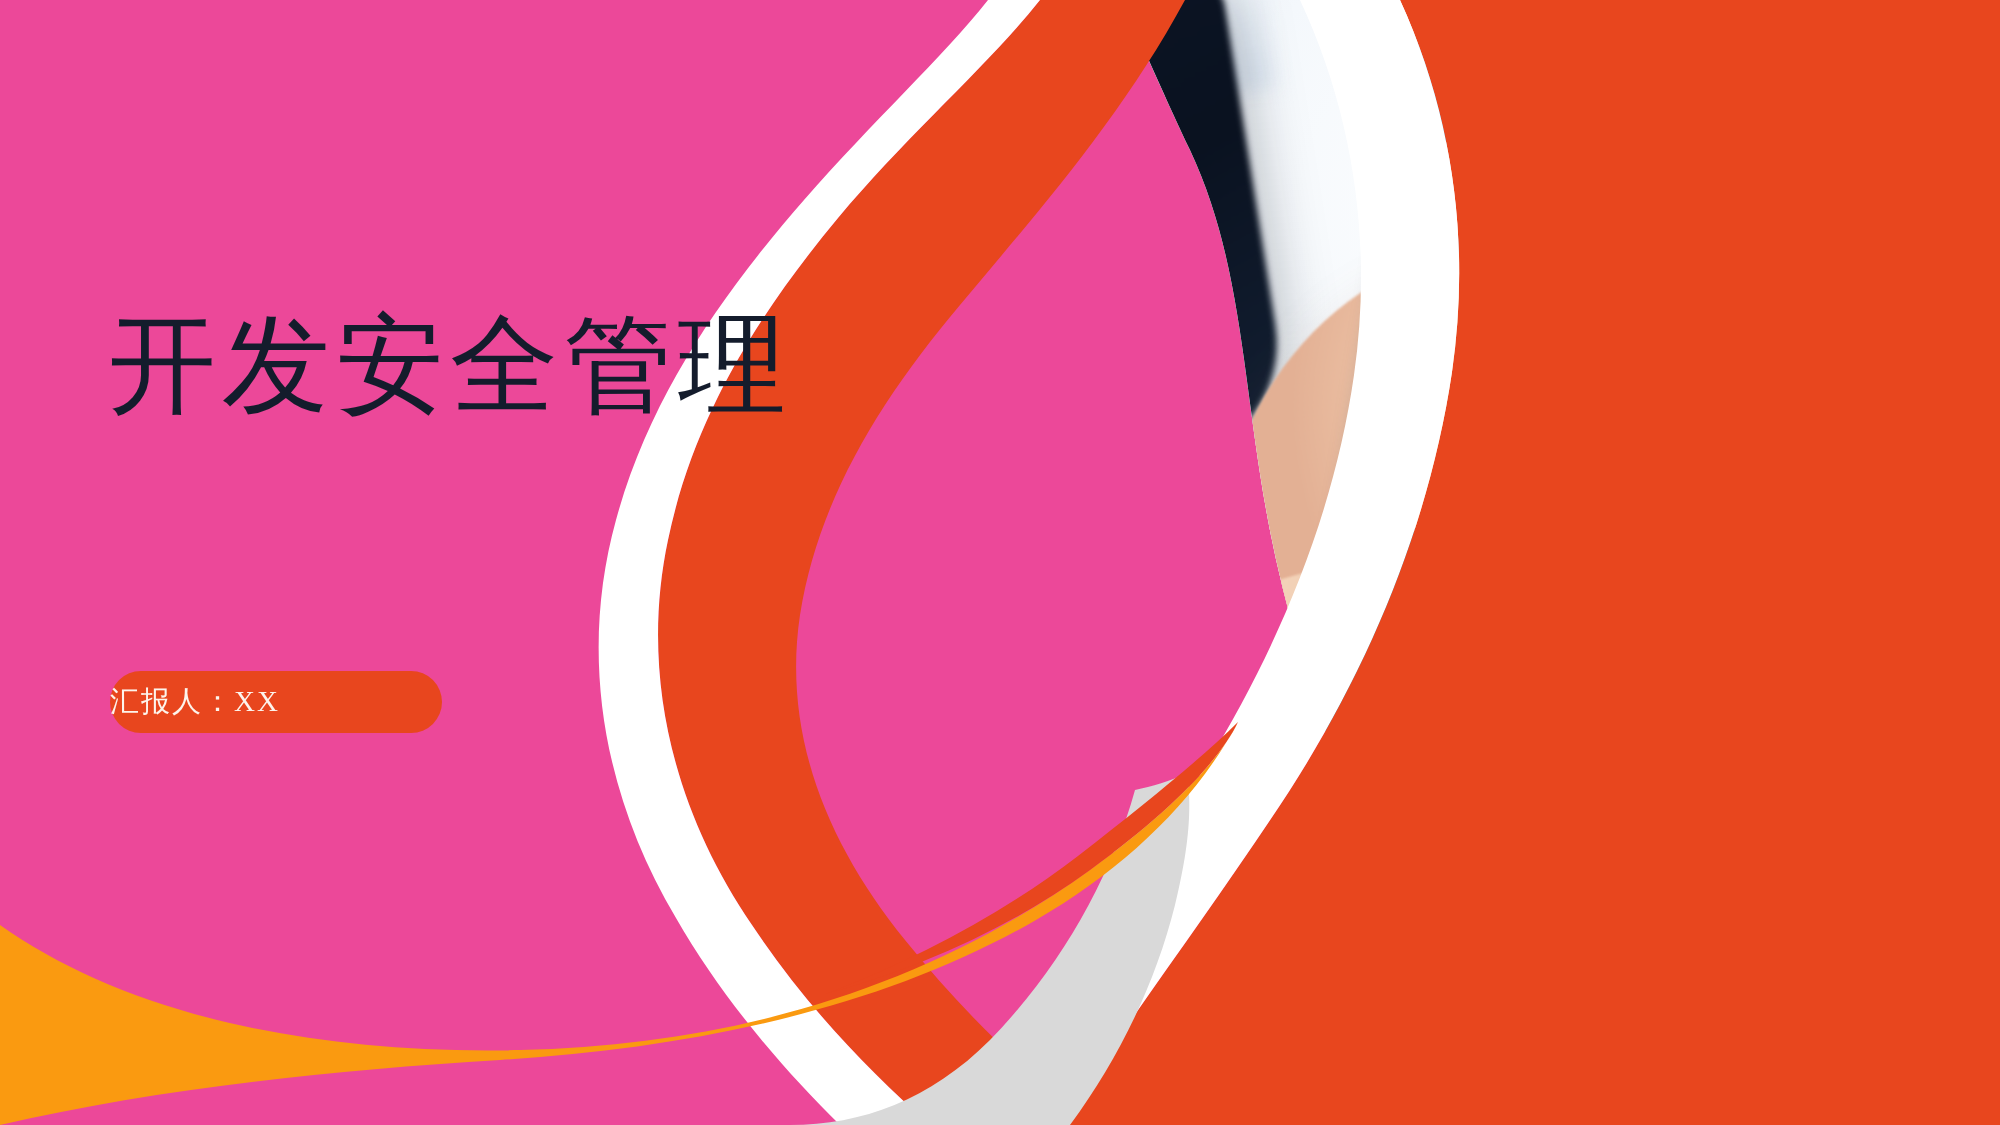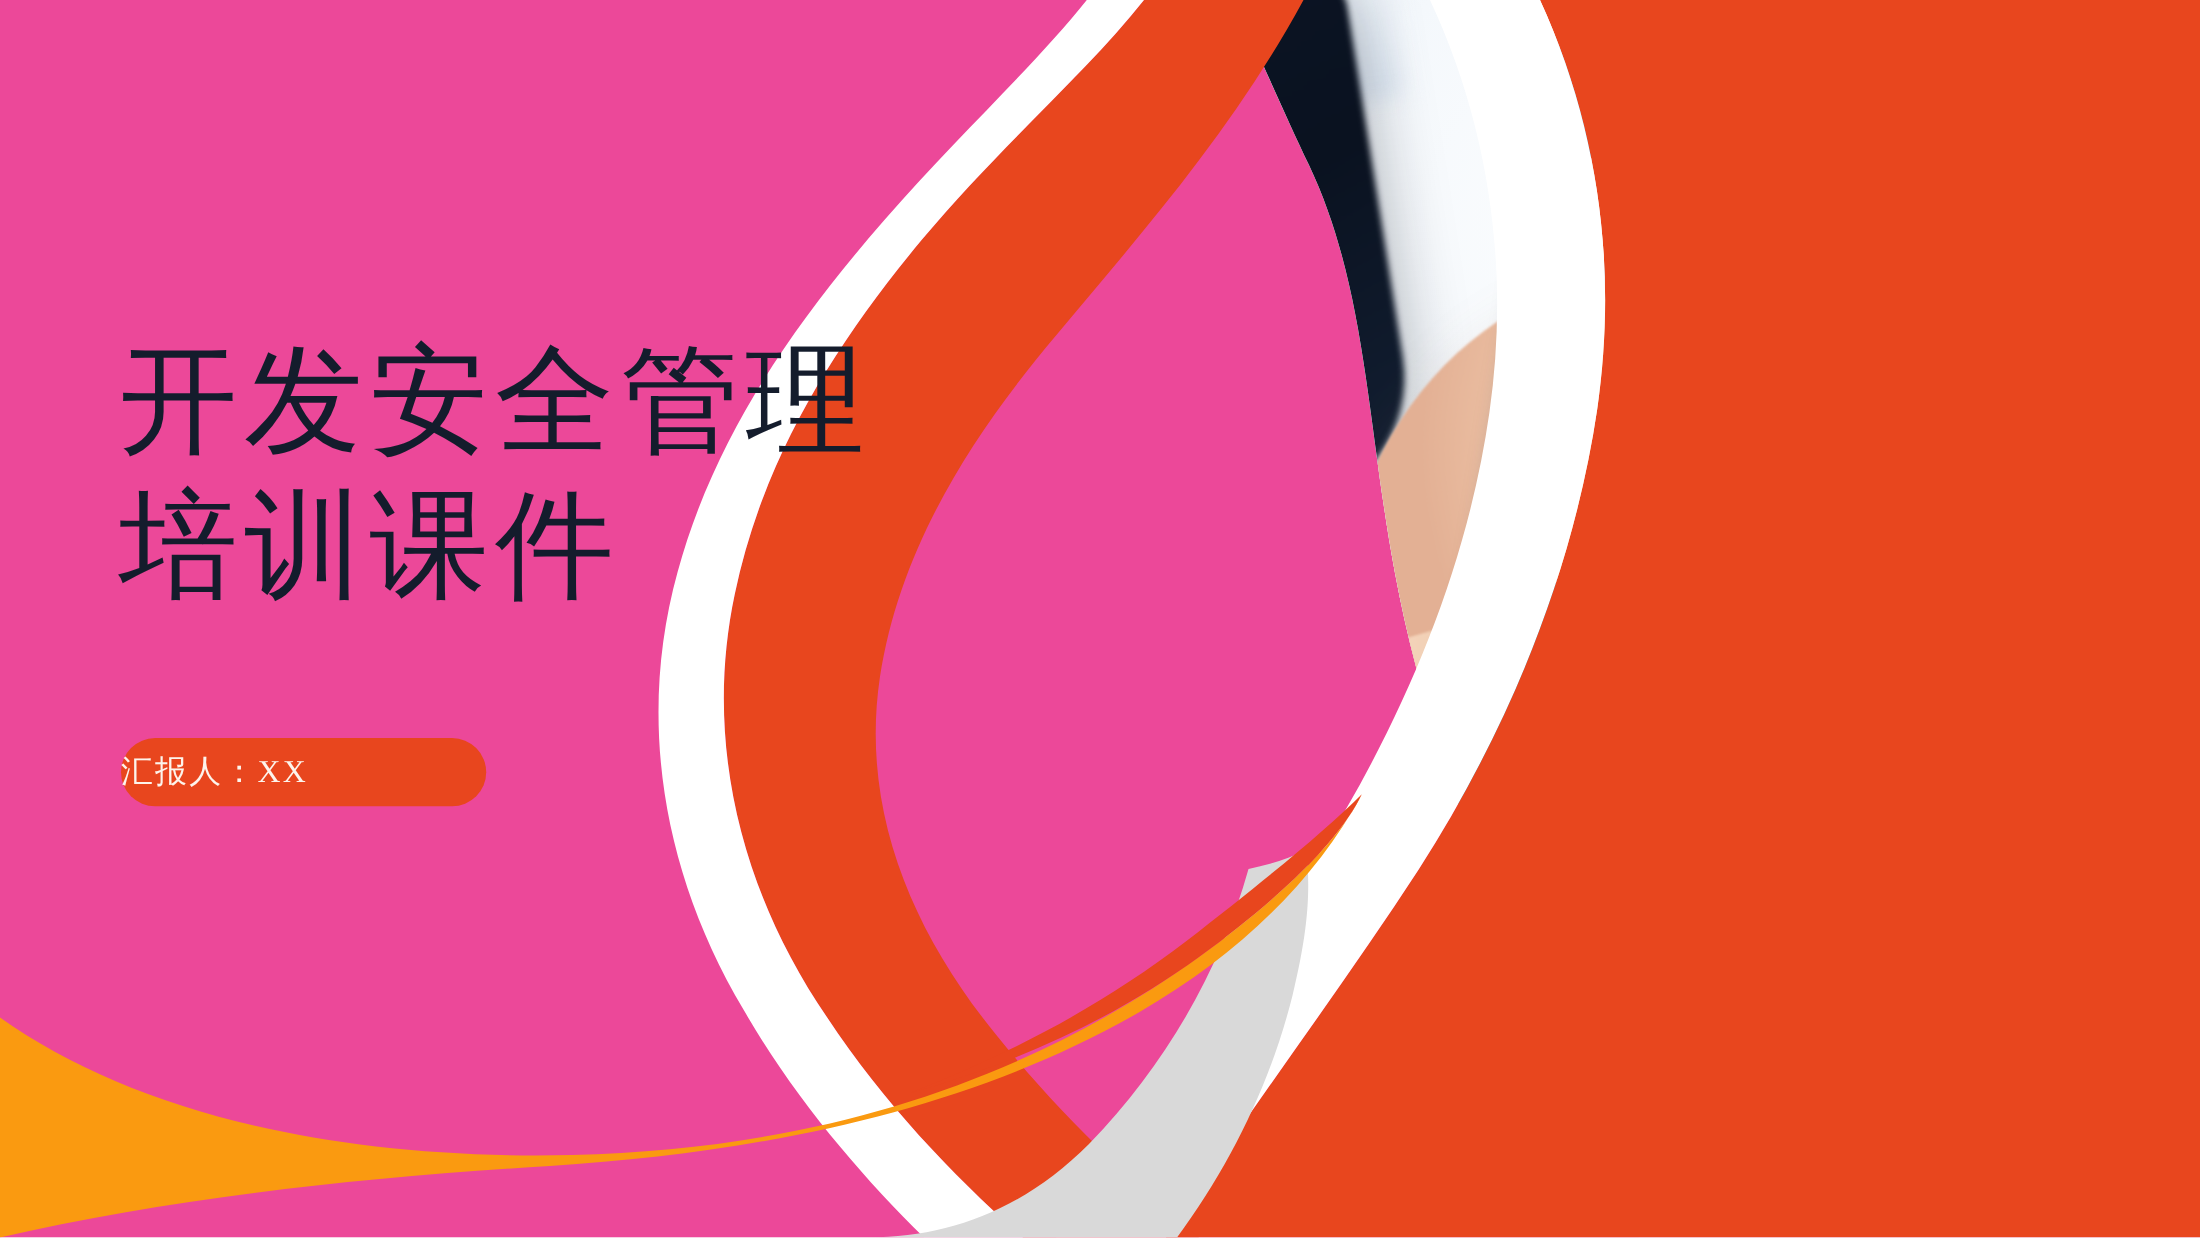--- a/index.html
+++ b/index.html
@@ -327,20 +327,19 @@
 
     <path fill="#e8461e" d="M 1238 722
              C 1220 760 1170 812 1090 870
              C 1010 928 920 968 826 994
              C 920 958 1005 912 1078 856
              C 1150 800 1204 756 1238 722 Z"></path>
   </svg>
 
   <div id="title-block">
     <div class="title-line">开发安全管理</div>
-    <div class="title-line">培训课件</div>
   </div>
 
   <div id="presenter-badge">
     <span>汇报人：XX</span>
   </div>
 
 </div>
 
 </body></html>

